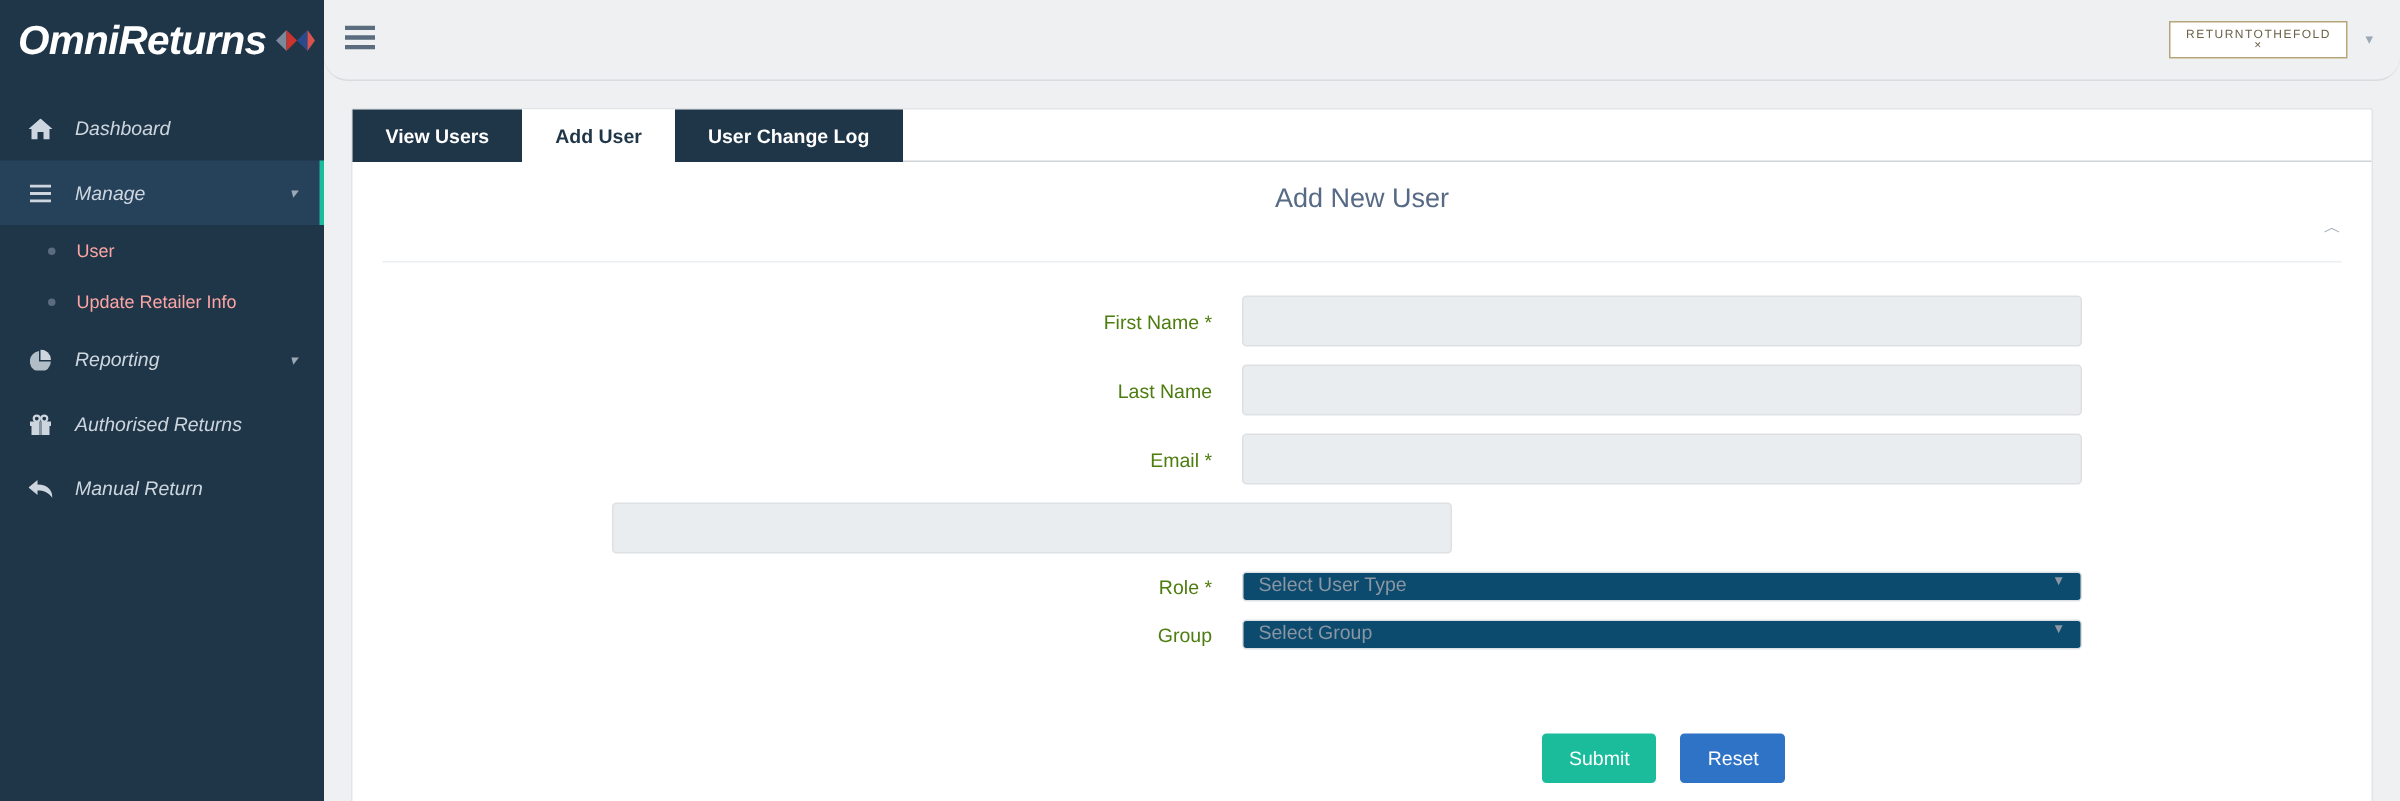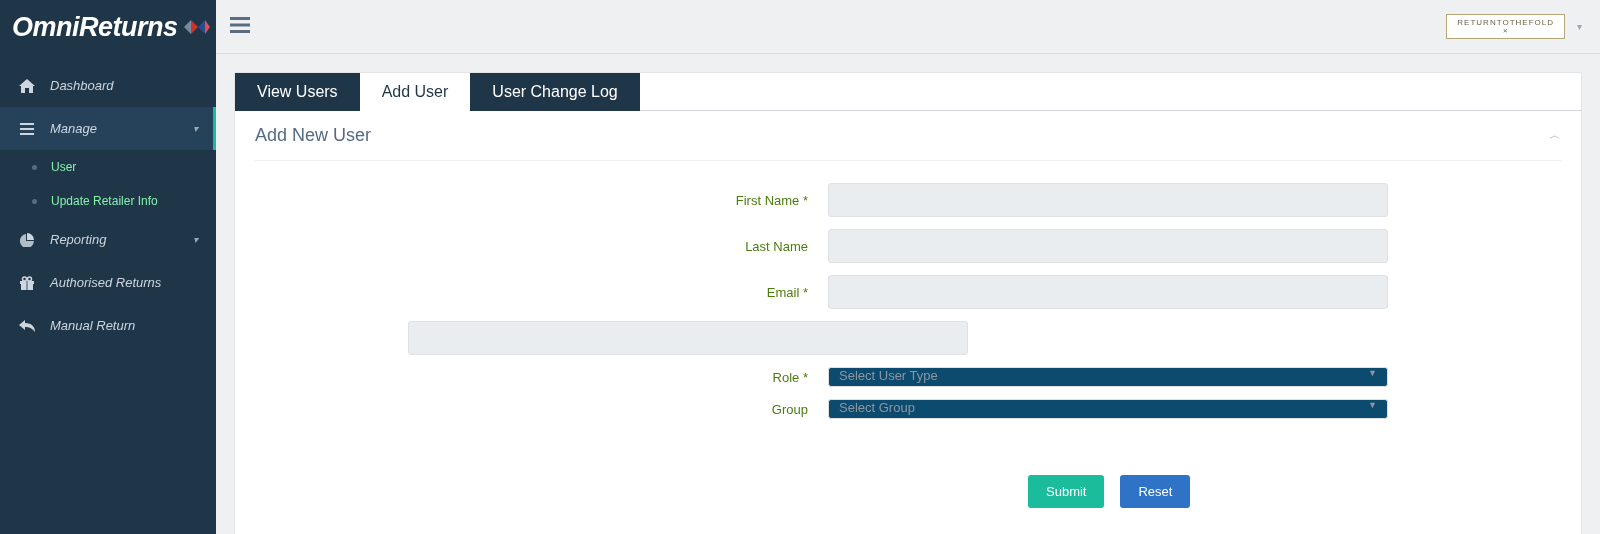--- a/index.html
+++ b/index.html
@@ -15,42 +15,42 @@
     .logo-mark svg { display: block; }
     
     .nav { padding-top: 10px; }
     .nav-item { display: flex; align-items: center; padding: 14px 18px; color: #cdd6de; font-size: 13px; cursor: pointer; position: relative; font-style: italic; }
     .nav-item.active { background: #26425b; }
     .nav-item.active::after { content: ""; position: absolute; right: 0; top: 0; bottom: 0; width: 3px; background: #1abc9c; }
     .nav-item .icon { width: 18px; margin-right: 14px; display: inline-flex; justify-content: center; color: #cdd6de; }
     .nav-item .chev { margin-left: auto; font-size: 10px; color: #9ba8b5; }
     
     .sub-nav { background: #1f3548; }
-    .sub-item { display: flex; align-items: center; padding: 10px 18px 10px 32px; color: #86efac; font-size: 12px; cursor: pointer; }
+    .sub-item { display: flex; align-items: center; padding: 10px 18px 10px 32px; color: #fca5a5; font-size: 12px; cursor: pointer; }
     .sub-item::before { content: ""; width: 5px; height: 5px; border-radius: 50%; background: #5a6c7d; margin-right: 14px; }
     
     
     .main { flex: 1; display: flex; flex-direction: column; }
-    .topbar { height: 54px; background: #eef0f1; display: flex; align-items: center; padding: 0 14px; border-bottom: 1px solid #d8dcdf; }
+    .topbar { height: 54px; background: #eef0f1; display: flex; align-items: center; padding: 0 14px; border-bottom: 1px solid #d8dcdf; border-radius: 16px; }
     .hamburger { cursor: pointer; color: #5a6c7d; }
     .topbar-right { margin-left: auto; display: flex; align-items: center; gap: 8px; }
     .account-badge { border: 1px solid #b5a578; padding: 4px 10px; font-size: 8px; letter-spacing: 1px; color: #6b6248; background: #fff; display: flex; flex-direction: column; align-items: center; line-height: 1.1; }
     .account-badge .sub { font-size: 6px; }
     .account-chev { color: #9ba8b5; font-size: 10px; cursor: pointer; padding: 0 4px; }
     
     .content { padding: 18px; }
     .panel { background: #fff; border: 1px solid #e2e5e8; border-radius: 2px; }
     
     .tabs { display: flex; position: relative; top: 0; z-index: 1; }
-    .tab { padding: 10px 22px; font-size: 16px; font-weight: 400; cursor: pointer; background: #1f3548; color: #fff; }
+    .tab { padding: 10px 22px; font-size: 13px; font-weight: 700; cursor: pointer; background: #1f3548; color: #fff; }
     .tab.active { background: #fff; color: #1f3548; }
     .tabs-line { border-bottom: 1px solid #d0d4d8; margin-top: -1px; }
     
     .panel-inner { padding: 0 20px 30px 20px; }
-    .panel-title-row { display: flex; align-items: center; padding: 14px 0; border-bottom: 1px solid #eceff1; margin-bottom: 22px; }
+    .panel-title-row { display: flex; align-items: center; padding: 14px 0; border-bottom: 1px solid #eceff1; margin-bottom: 22px; flex-direction: column; }
     .panel-title { font-size: 18px; font-weight: 400; color: #576a85; }
     .collapse-toggle { margin-left: auto; color: #9ba8b5; cursor: pointer; font-size: 12px; }
     
     .form { max-width: 1000px; margin: 0 auto; }
     .form-row { display: flex; align-items: center; margin-bottom: 12px; }
     .form-label { width: 420px; text-align: right; color: #4d7c0f; font-size: 13px; font-weight: 500; padding-right: 20px; }
     .form-control-wrap { flex: 0 0 560px; }
     .form-input { width: 100%; height: 34px; background: #eaedef; border: 1px solid #dde1e4; border-radius: 3px; padding: 0 10px; font-size: 13px; color: #333; }
     .form-select { width: 100%; height: 20px; background: #0c4a6e; border: 1px solid #dde1e4; border-radius: 3px; padding: 0 10px; font-size: 13px; color: #8a97a3; display: flex; align-items: flex-start; justify-content: space-between; cursor: pointer; }
     .form-select .caret { font-size: 9px; color: #8a97a3; }

